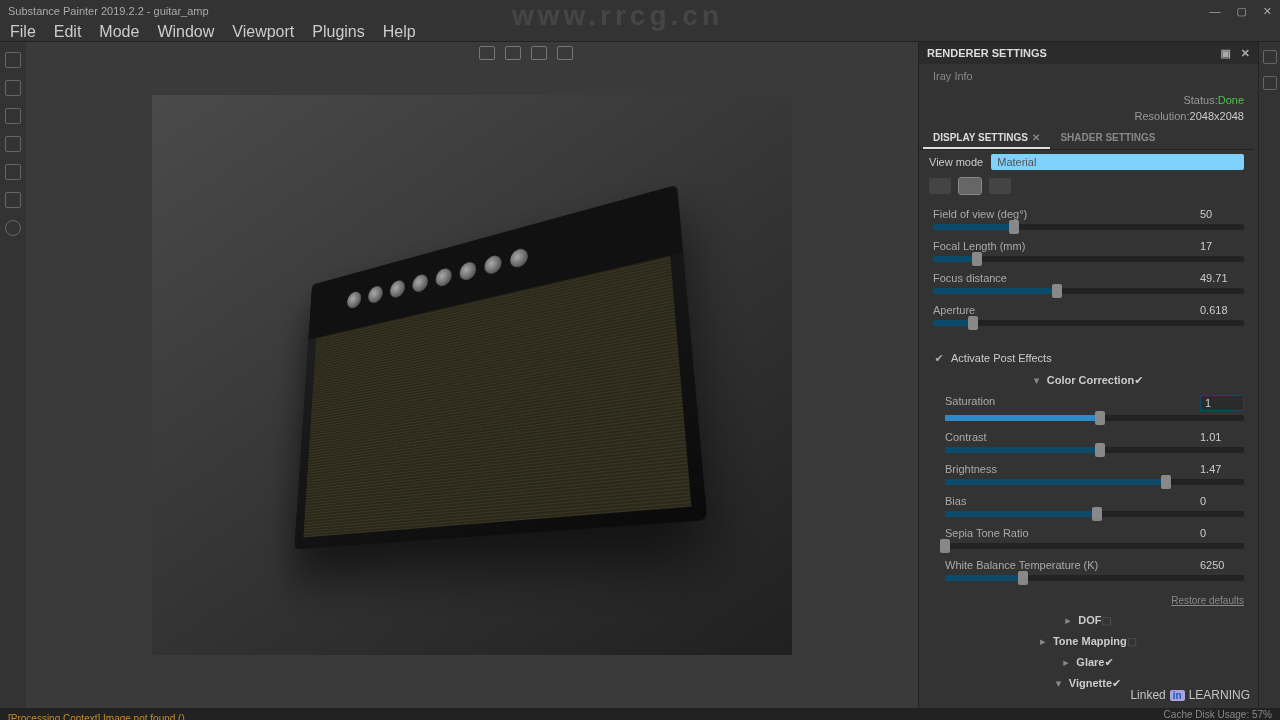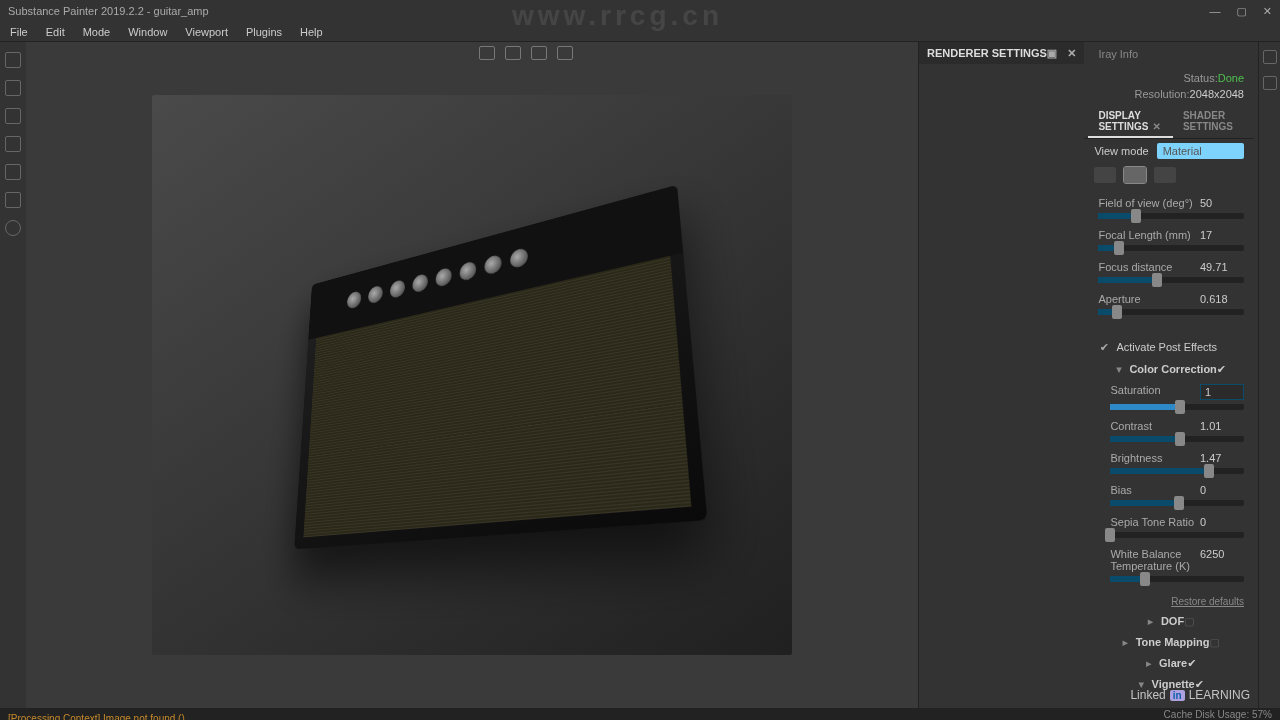--- a/index.html
+++ b/index.html
@@ -2,34 +2,34 @@
 <html><head>
 <meta charset="utf-8">
 <style>
 * { margin: 0; padding: 0; box-sizing: border-box; font-family: "Segoe UI", Arial, sans-serif; }
 body { background: #2b2b2b; color: #ccc; font-size: 11px; width: 1280px; height: 720px; overflow: hidden; position: relative; }
 .titlebar { height: 22px; background: #333; display: flex; align-items: center; padding: 0 8px; justify-content: space-between; }
 .titlebar .title { color: #aaa; font-size: 11px; }
 .winctl { display: flex; gap: 16px; color: #aaa; }
 .winctl span { cursor: pointer; }
 .menubar { height: 20px; background: #333; display: flex; align-items: center; padding: 0 6px; gap: 10px; border-bottom: 1px solid #222; }
-.menubar span { color: #ccc; cursor: pointer; font-size: 11px; padding: 2px 4px; }
+.menubar span { color: #ccc; cursor: pointer; font-size: 16px; padding: 2px 4px; }
 .main { display: flex; height: 666px; }
 .lefttool { width: 26px; background: #333; display: flex; flex-direction: column; align-items: center; gap: 12px; padding-top: 10px; }
 .lefttool .ticon { width: 16px; height: 16px; border: 1px solid #666; cursor: pointer; border-radius: 2px; }
 .viewport { flex: 1; background: #3a3a3a; position: relative; display: flex; align-items: center; justify-content: center; }
 .vp-img { width: 640px; height: 560px; background: linear-gradient(145deg,#4a4a4a,#202020); position: relative; border-radius: 2px; }
 .amp { position: absolute; left: 100px; top: 130px; width: 440px; height: 310px; background: linear-gradient(160deg,#222,#0a0a0a); transform: perspective(800px) rotateX(18deg) rotateY(-30deg); border-radius: 6px; box-shadow: 0 30px 50px rgba(0,0,0,.6); }
 .amp::after { content:""; position:absolute; left:12px; top:70px; right:12px; bottom:12px; background: repeating-linear-gradient(0deg,#3a3627 0 1px,#2a2818 1px 3px), repeating-linear-gradient(90deg,#3a3627 0 1px,#2a2818 1px 3px); }
 .amp::before { content:""; position:absolute; left:0; right:0; top:0; height:70px; background:#111; border-radius:6px 6px 0 0; }
 .knob { position:absolute; top:24px; width:20px; height:20px; background:radial-gradient(circle at 40% 40%,#aaa,#333); border-radius:50%; }
 .watermark { position:absolute; top:0; left:40%; font-size:28px; color:#888; opacity:.22; letter-spacing:4px; font-weight:bold; }
 .topright-icons { position:absolute; top:4px; right:345px; display:flex; gap:10px; }
 .topright-icons .ic { width:16px; height:14px; border:1px solid #777; border-radius:2px; }
-.rightpanel { width: 340px; background: #333; border-left: 1px solid #222; display: flex; flex-direction: row; font-size: 11px; overflow: hidden; }
+.rightpanel { width: 340px; background: #333; border-left: 1px solid #222; display: flex; flex-direction: column; font-size: 11px; overflow: hidden; }
 .dockpanel { width:22px; background:#333; border-left:1px solid #222; display:flex; flex-direction:column; align-items:center; gap:12px; padding-top:8px; }
 .dockpanel .dicon { width:14px; height:14px; border:1px solid #666; border-radius:2px; cursor:pointer; }
 .panelhdr { height:22px; display:flex; align-items:center; justify-content:space-between; padding:0 8px; background:#2b2b2b; font-weight:bold; color:#ddd; }
 .panelhdr .hicons { display:flex; gap:10px; color:#aaa; }
 .section { padding: 6px 10px 4px 14px; }
 .kv { display:flex; justify-content:flex-end; color:#999; padding: 2px 0; }
 .kv .v { color:#ccc; }
 .kv .vgreen { color:#4ec04e; }
 .tabs { display:flex; gap:0; padding: 0 4px; border-bottom:1px solid #222; }
 .tab { padding:4px 10px; color:#888; cursor:pointer; font-weight:bold; font-size:10px; }

